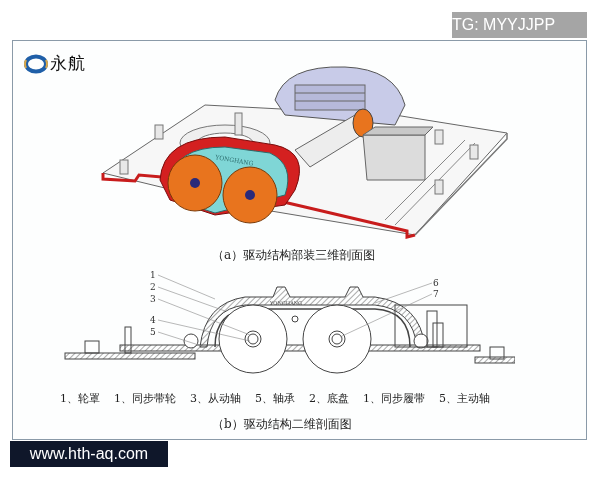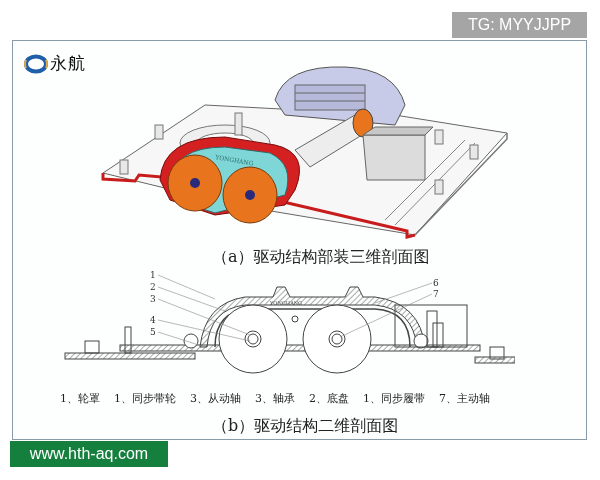--- a/index.html
+++ b/index.html
@@ -1,22 +1,22 @@
 <!DOCTYPE html>
 <html><head>
 <meta charset="utf-8">
 <style>
   html,body{margin:0;padding:0;}
   body{width:600px;height:480px;background:#ffffff;position:relative;overflow:hidden;font-family:"DejaVu Serif","Liberation Serif",serif;}
   .frame{position:absolute;left:12px;top:40px;width:575px;height:400px;border:1px solid #8a9aa8;background:#fdfefe;box-sizing:border-box;}
   .logo{position:absolute;left:24px;top:52px;display:flex;align-items:center;gap:2px;}
   .logo-text{font-family:"DejaVu Sans","Liberation Sans",sans-serif;font-size:17px;color:#111;letter-spacing:1px;}
-  .tag-top{position:absolute;left:452px;top:12px;width:135px;height:26px;background:#a5a5a5;color:#fff;font-family:"Liberation Sans","DejaVu Sans",sans-serif;font-size:16px;line-height:26px;text-align:center;}
-  .tag-bottom{position:absolute;left:10px;top:441px;width:158px;height:26px;background:#15803d;color:#fff;font-family:"Liberation Sans","DejaVu Sans",sans-serif;font-size:16px;line-height:26px;text-align:center;}
-  .caption{position:absolute;font-size:16px;color:#222;white-space:nowrap;}
+  .tag-top{position:absolute;left:452px;top:12px;width:135px;height:26px;background:#a5a5a5;color:#fff;font-family:"Liberation Sans","DejaVu Sans",sans-serif;font-size:16px;line-height:26px;text-align:left;}
+  .tag-bottom{position:absolute;left:10px;top:441px;width:158px;height:26px;background:#0f172a;color:#fff;font-family:"Liberation Sans","DejaVu Sans",sans-serif;font-size:16px;line-height:26px;text-align:center;}
+  .caption{position:absolute;font-size:12px;color:#222;white-space:nowrap;}
   .cap-a{left:212px;top:247px;}
   .cap-b{left:212px;top:416px;}
   .legend{position:absolute;left:60px;top:391px;font-size:11px;color:#222;white-space:nowrap;display:flex;gap:14px;}
   .legend span{display:inline-block;}
   svg{position:absolute;}
 </style>
 </head>
 <body>
 
 <div class="tag-top">TG: MYYJJPP</div>
@@ -127,21 +127,21 @@
     <line x1="103" y1="67" x2="150" y2="82"></line>
     <line x1="377" y1="18" x2="320" y2="38"></line>
     <line x1="377" y1="29" x2="285" y2="72"></line>
   </g>
 </svg>
 
 <div class="legend">
   <span>1、轮罩</span>
   <span>1、同步带轮</span>
   <span>3、从动轴</span>
-  <span>3、轴承</span>
+  <span>5、轴承</span>
   <span>2、底盘</span>
   <span>1、同步履带</span>
-  <span>7、主动轴</span>
+  <span>5、主动轴</span>
 </div>
 
 <div class="caption cap-b">（b）驱动结构二维剖面图</div>
 
 <div class="tag-bottom">www.hth-aq.com</div>
 
 </body></html>

